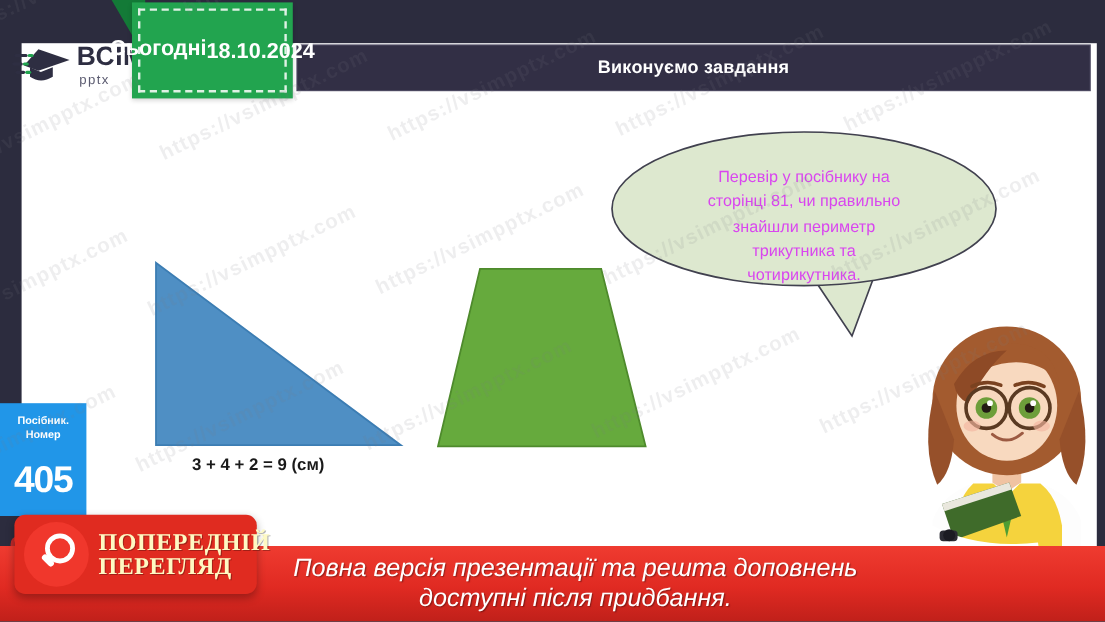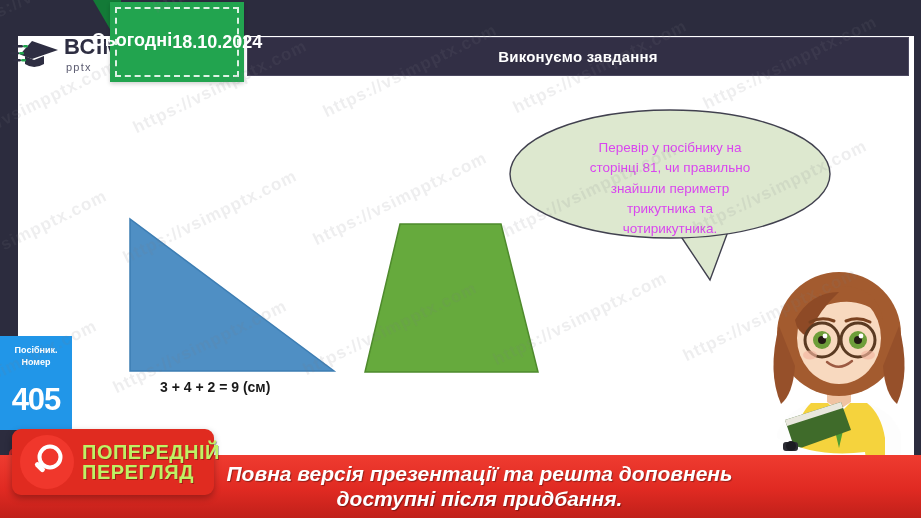--- a/index.html
+++ b/index.html
@@ -137,36 +137,37 @@
   .preview-circle{
     width:54px;height:54px;border-radius:50%;
     background:#f0372c;
     margin-left:8px;flex:none;
     display:flex;align-items:center;justify-content:center;
   }
   .preview-text{
     margin-left:8px;line-height:1.02;
   }
   .preview-line{
-    color:#bef264;font-weight:bold;font-size:20px;
+    color:#fef9c3;font-weight:bold;font-size:20px;
     letter-spacing:.5px;
     text-shadow:1px 1px 0 rgba(0,0,0,.28);
+    font-family:Liberation Serif, serif;
   }
   
   .bottom-banner{
     position:absolute;
     left:0;bottom:0;
     width:921px;height:63px;
     background:linear-gradient(180deg,#ef3b30 0%,#e02a22 55%,#c0201a 100%);
     z-index:65;
     display:flex;flex-direction:column;
     align-items:center;justify-content:center;
   }
   .banner-line{
-    color:#ffffff;font-style:italic;font-weight:bold;font-size:21px;
+    color:#ffffff;font-style:italic;font-weight:normal;font-size:21px;
     line-height:1.18;text-align:center;
     text-shadow:1px 1px 1px rgba(0,0,0,.35);
     margin-left:38px;
   }
   
   .shape-wrap{position:absolute;z-index:20;}
   .eq-label{
     position:absolute;
     z-index:25;
     font-size:14px;font-weight:bold;color:#1a1a1a;

